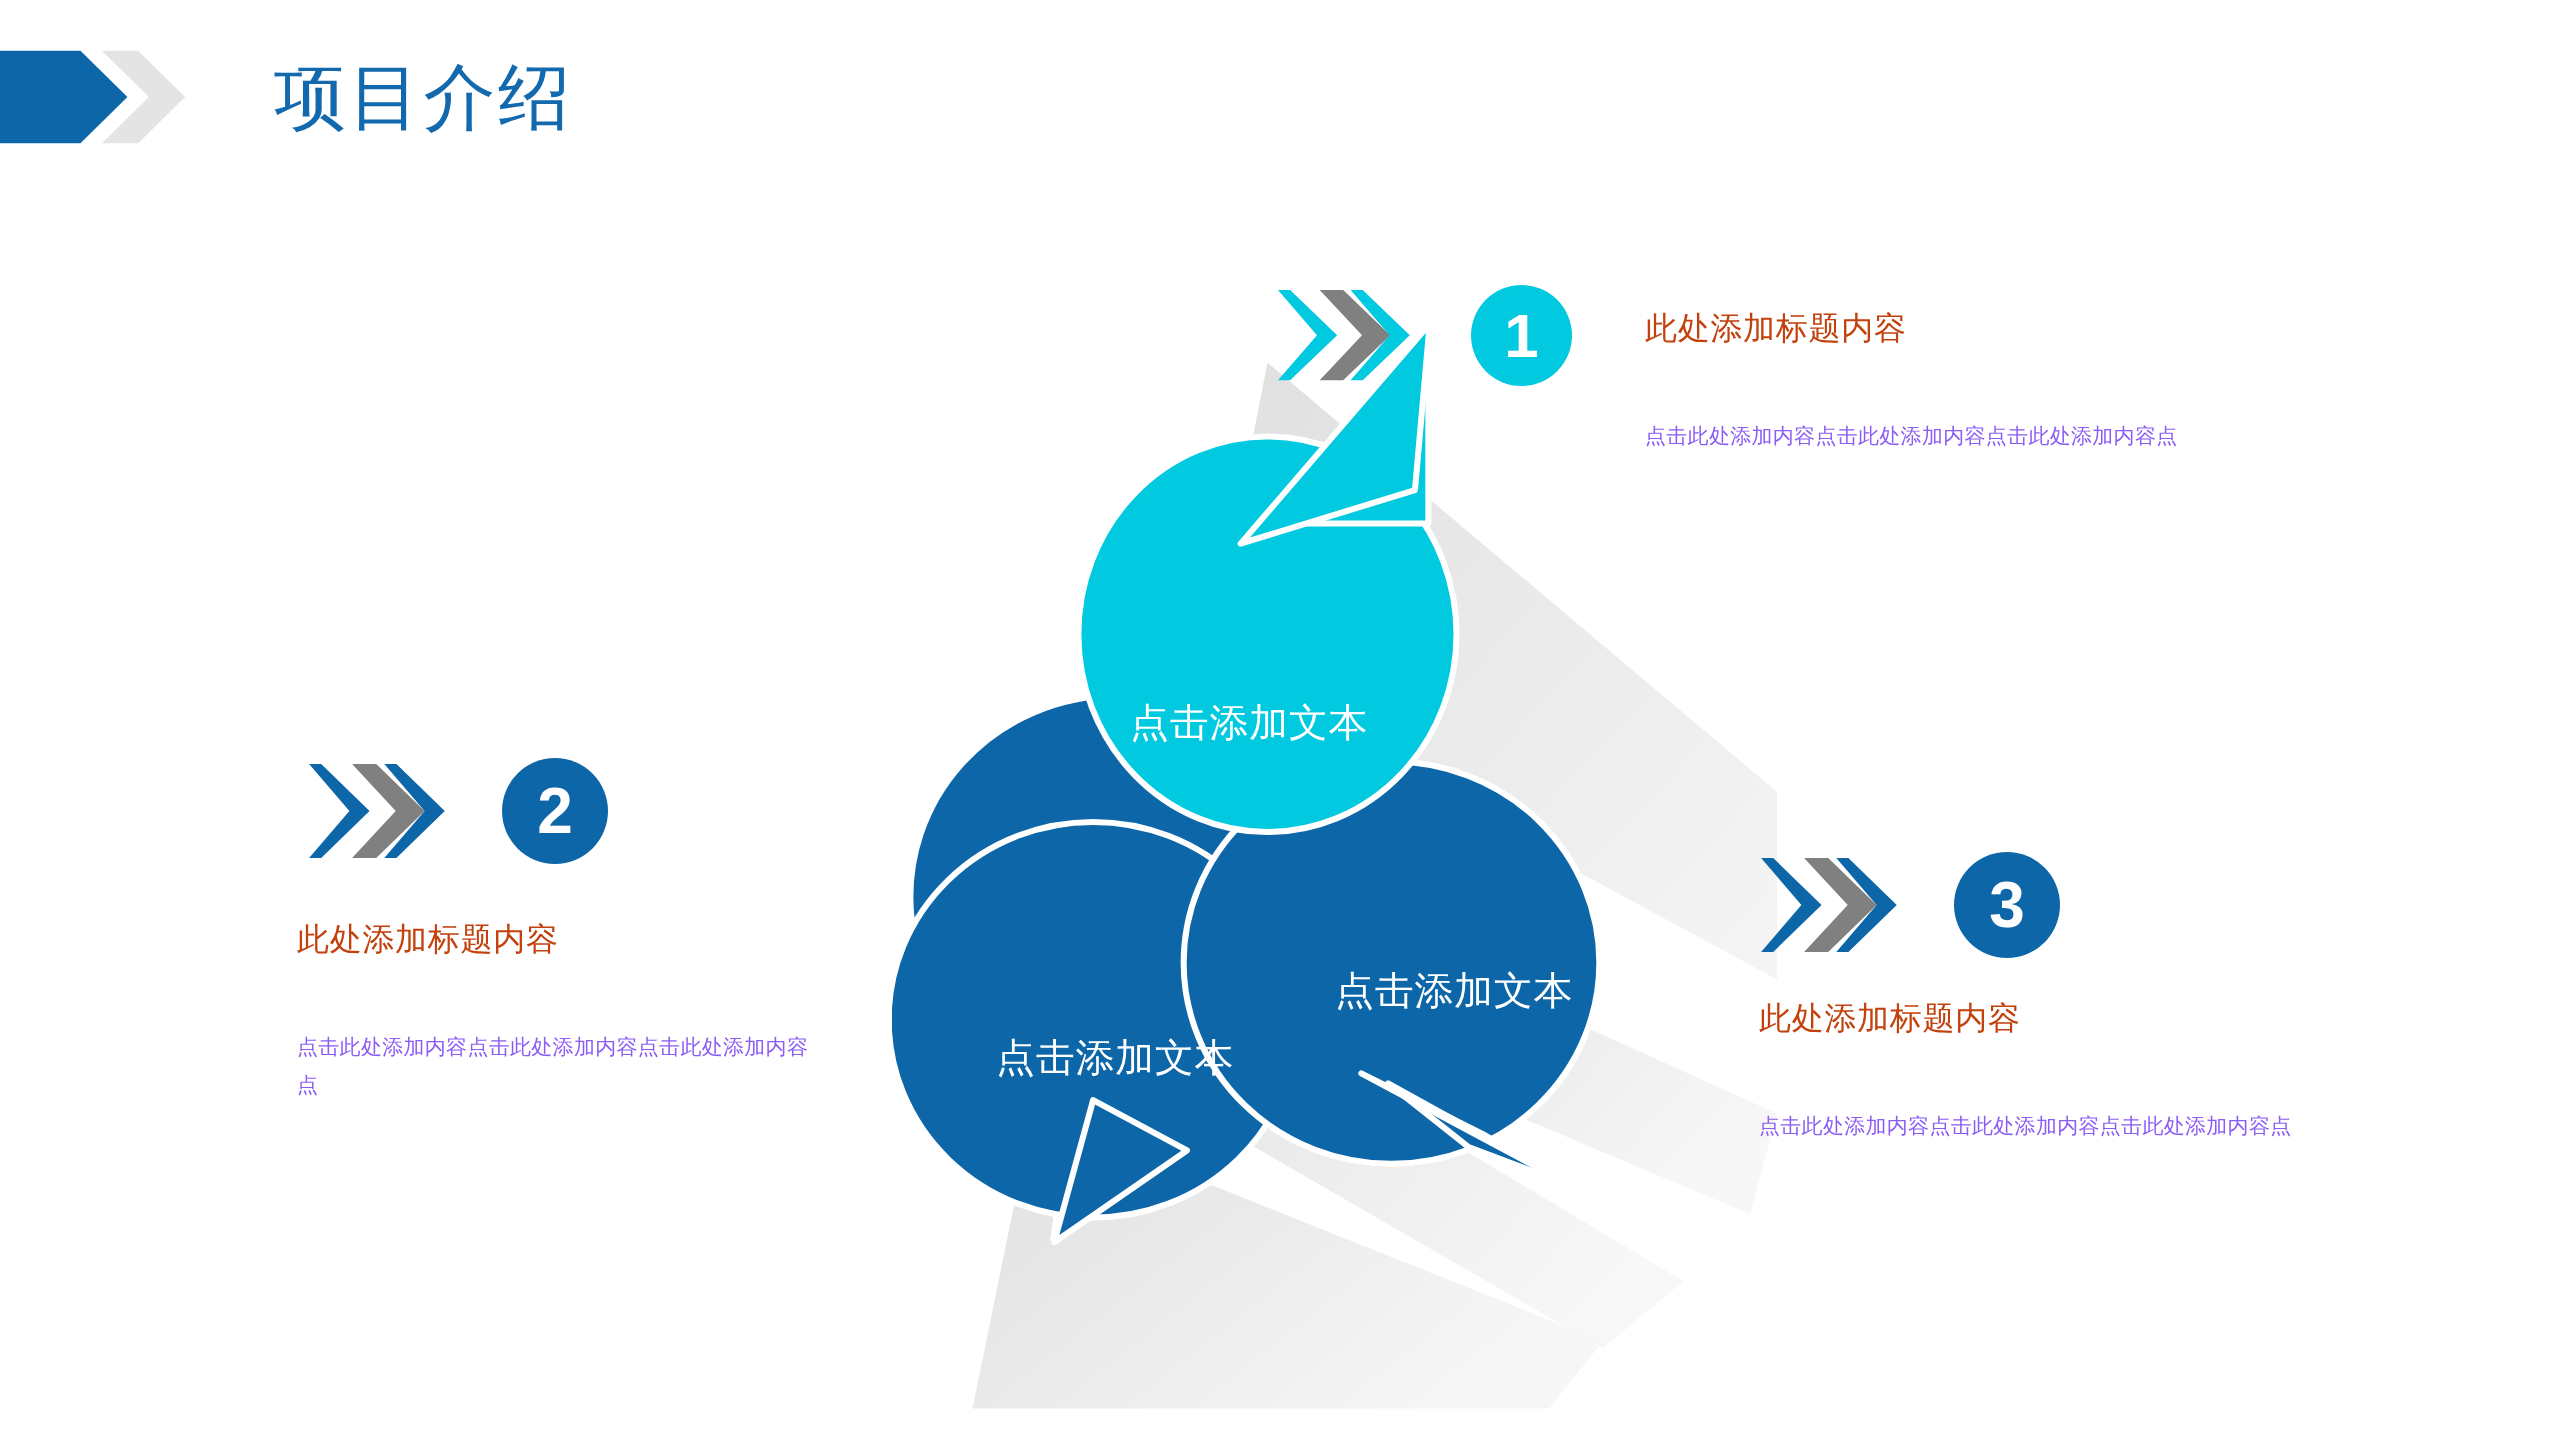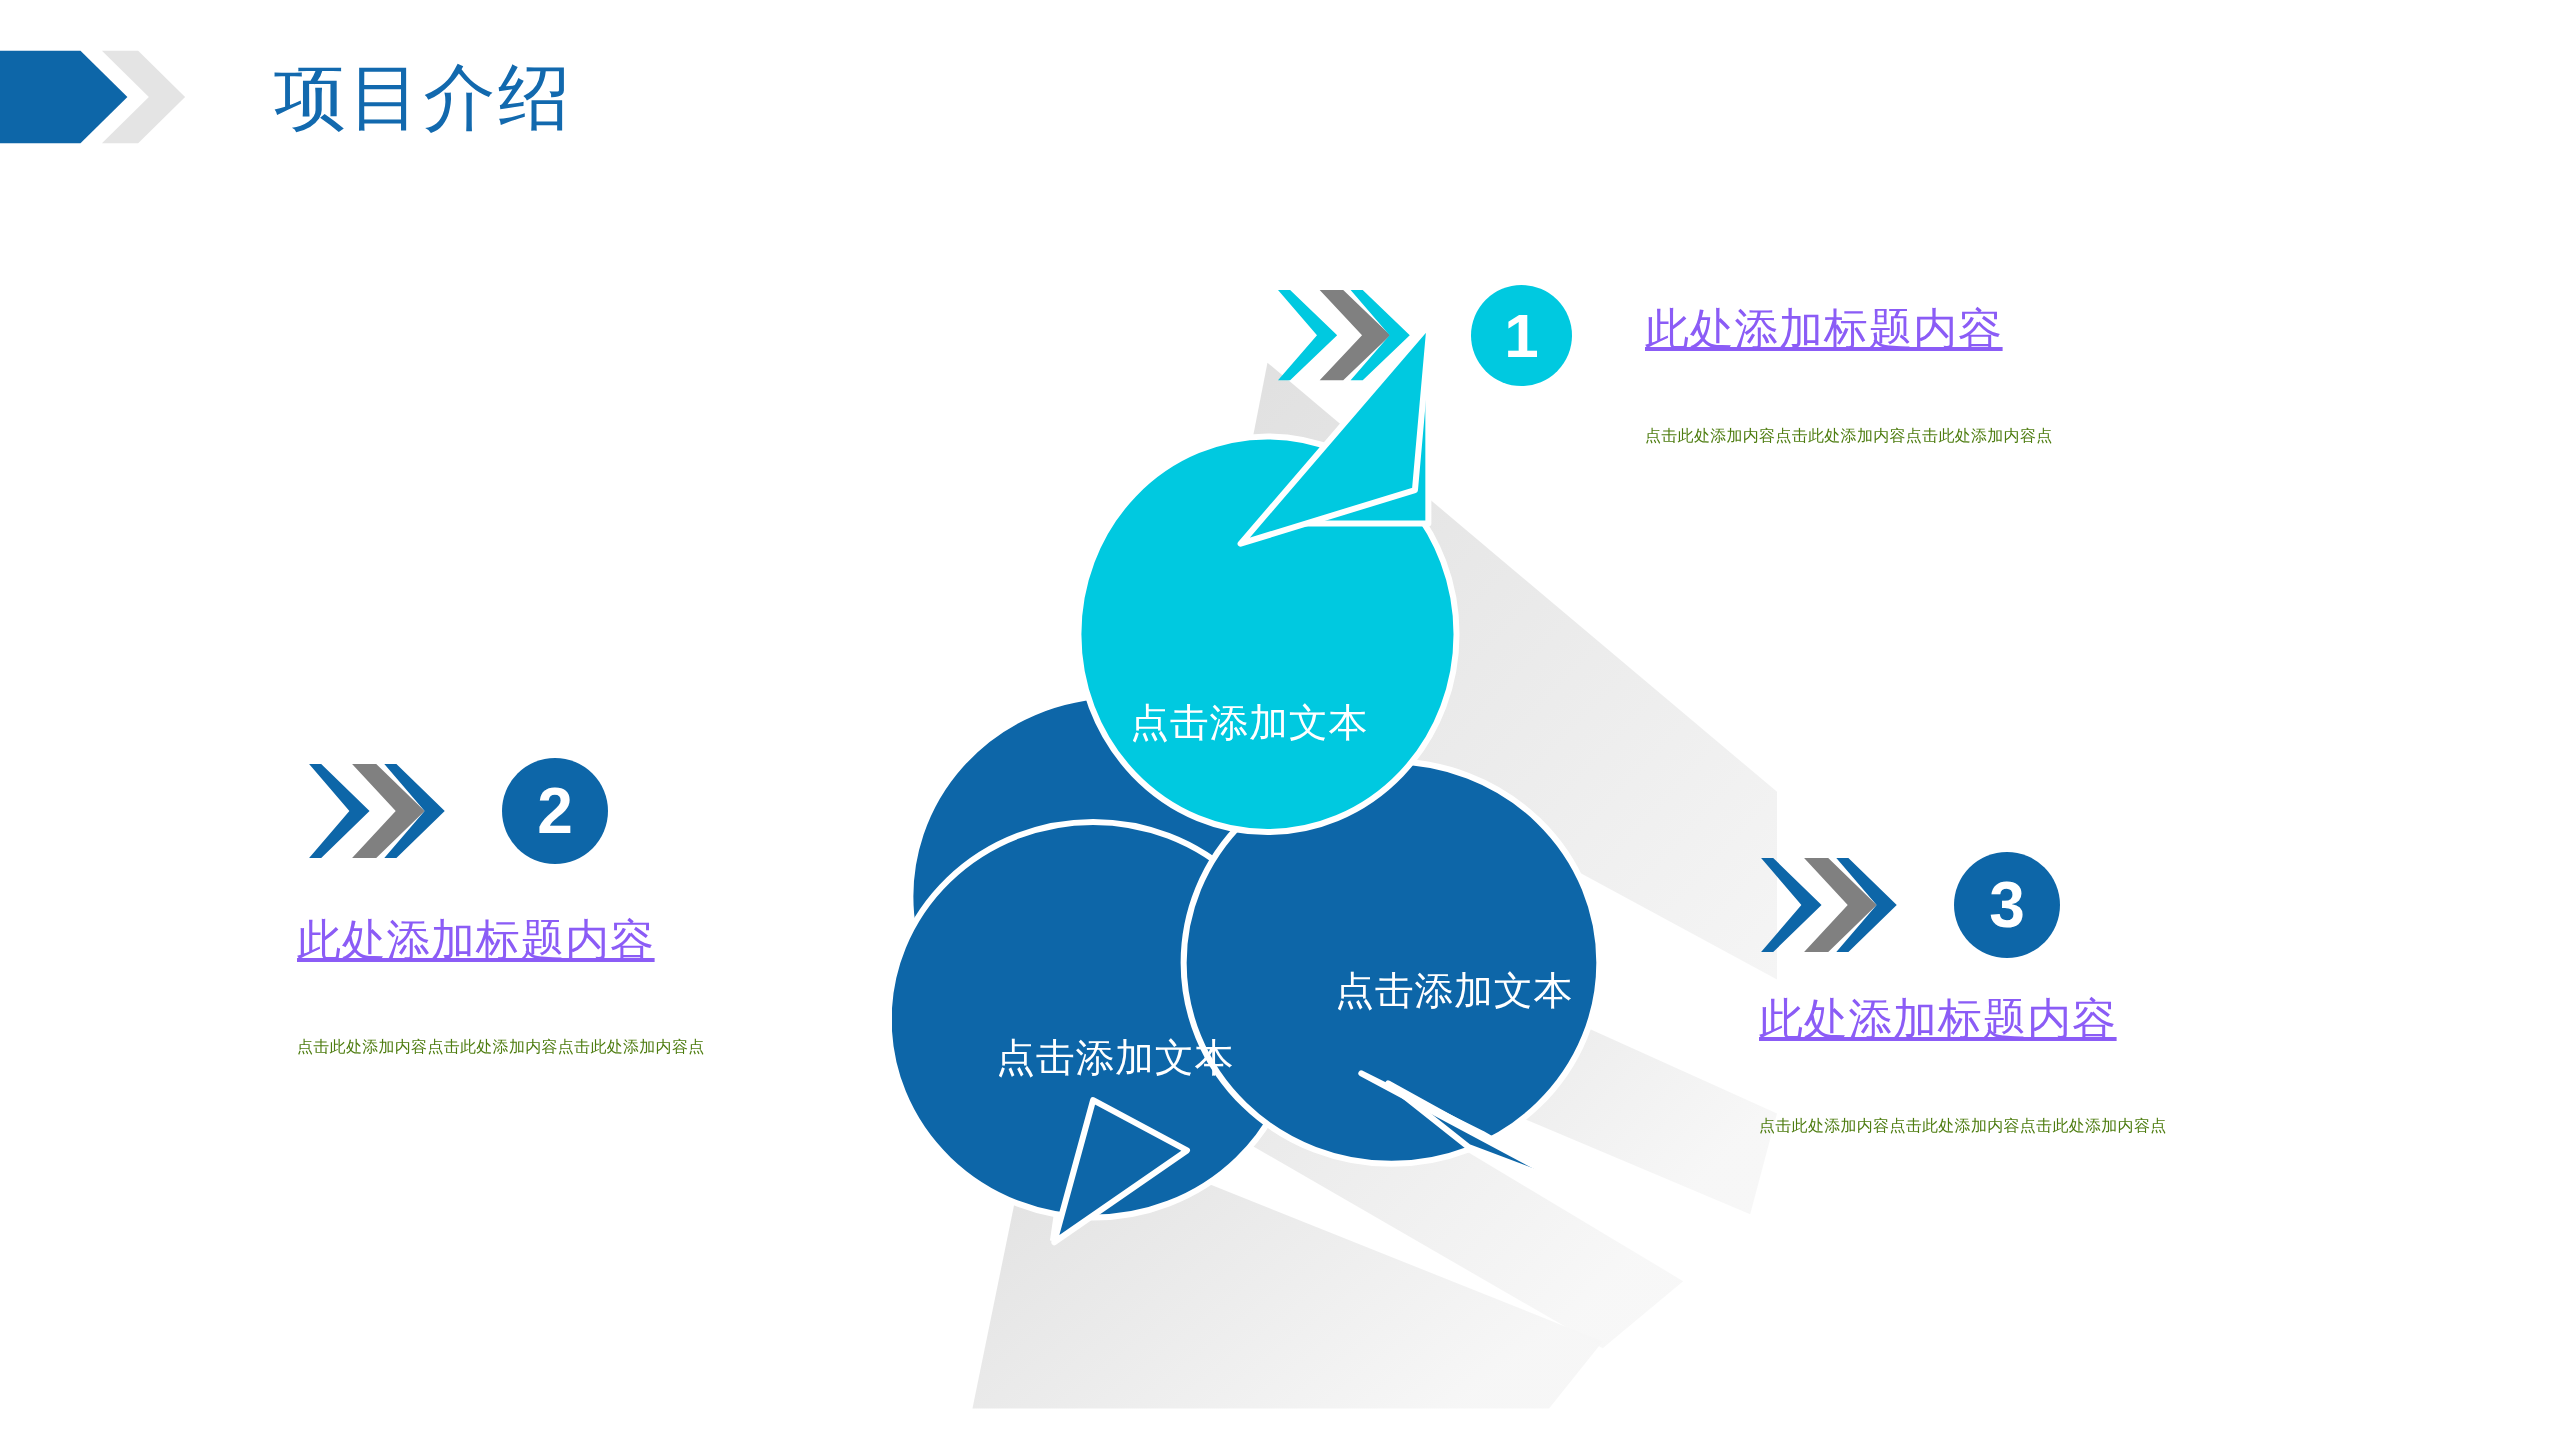--- a/index.html
+++ b/index.html
@@ -101,31 +101,30 @@
   #marker-3 .num-circle {
     width: 106px; height: 106px;
     background: #0D66A8;
     font-size: 64px;
     margin-left: 35px;
   }
 
   
   .item-title {
     position: absolute;
-    color: #8b5cf6;
-    font-size: 44px;
+    color: #c2410c;
+    font-size: 32px;
     line-height: 51px;
     white-space: nowrap;
     letter-spacing: 0.7px;
-    text-decoration: underline;
   }
   .item-body {
     position: absolute;
-    color: #4d7c0f;
-    font-size: 16px;
+    color: #8b5cf6;
+    font-size: 21px;
     line-height: 38px;
     letter-spacing: 0.3px;
   }
 
   #item-1-title { left: 1645px; top: 303px; }
   #item-1-body  { left: 1645px; top: 417px; width: 543px; }
 
   #item-2-title { left: 297px;  top: 914px; }
   #item-2-body  { left: 297px;  top: 1028px; width: 530px; }
 

